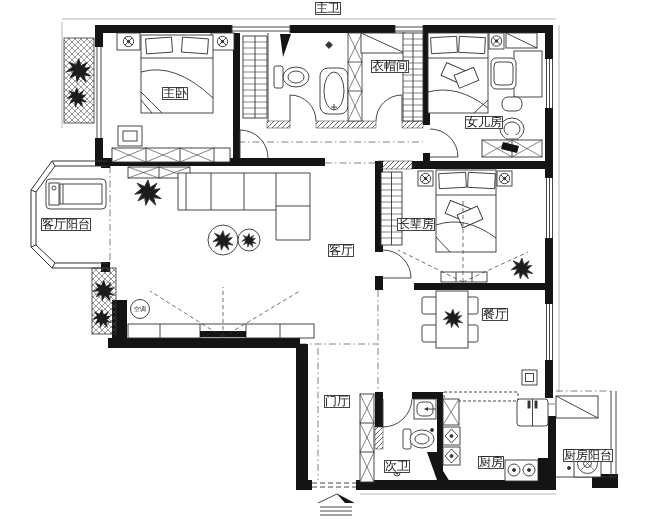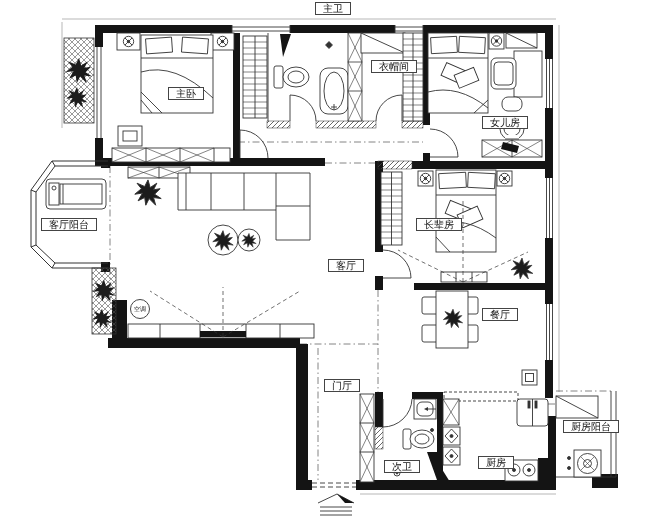--- a/index.html
+++ b/index.html
@@ -1,20 +1,20 @@
 <!DOCTYPE html>
 <html><head>
 <meta charset="utf-8">
 <style>
   html,body{margin:0;padding:0;background:#fff;}
   #plan{position:relative;width:650px;height:520px;background:#ffffff;overflow:hidden;
         font-family:"DejaVu Sans",sans-serif;}
   #plan svg{position:absolute;left:0;top:0;}
   .lbl{position:absolute;border:1px solid #444;background:#fff;color:#111;
-       font-size:10px;line-height:11px;padding:0 7px;white-space:nowrap;z-index:5;}
+       font-size:12px;line-height:11px;padding:0 0;white-space:nowrap;z-index:5;}
   .circ{position:absolute;width:18px;height:18px;border:1px solid #444;border-radius:50%;
         background:#fff;color:#111;font-size:6px;line-height:18px;text-align:center;z-index:5;}
 </style>
 </head>
 <body>
 
 <div id="plan">
 
 <svg width="650" height="520" viewBox="0 0 650 520">
   <defs>
@@ -409,26 +409,26 @@
   <g stroke="#333" stroke-width="0.9" fill="#fff">
     <rect x="46" y="179" width="60" height="30" rx="4"></rect>
     <rect x="60" y="184" width="42" height="20"></rect>
     <rect x="49" y="183" width="10" height="22"></rect>
     <circle cx="54" cy="188" r="2"></circle>
     <line x1="63" y1="184" x2="63" y2="204"></line>
   </g>
 </svg>
 
 <div class="lbl" style="left:315px;top:2px">主卫</div>
-<div class="lbl" style="left:168px;top:87px">主卧</div>
+<div class="lbl" style="left:162px;top:87px">主卧</div>
 <div class="lbl" style="left:371px;top:60px">衣帽间</div>
-<div class="lbl" style="left:482px;top:116px">女儿房</div>
+<div class="lbl" style="left:465px;top:116px">女儿房</div>
 <div class="lbl" style="left:41px;top:218px">客厅阳台</div>
-<div class="lbl" style="left:328px;top:259px">客厅</div>
-<div class="lbl" style="left:416px;top:218px">长辈房</div>
+<div class="lbl" style="left:328px;top:244px">客厅</div>
+<div class="lbl" style="left:397px;top:218px">长辈房</div>
 <div class="lbl" style="left:482px;top:308px">餐厅</div>
-<div class="lbl" style="left:324px;top:379px">门厅</div>
+<div class="lbl" style="left:324px;top:395px">门厅</div>
 <div class="lbl" style="left:384px;top:460px">次卫</div>
 <div class="lbl" style="left:478px;top:456px">厨房</div>
-<div class="lbl" style="left:563px;top:420px">厨房阳台</div>
+<div class="lbl" style="left:563px;top:449px">厨房阳台</div>
 <div class="circ" style="left:130px;top:299px">空调</div>
 
 </div>
 
 </body></html>

